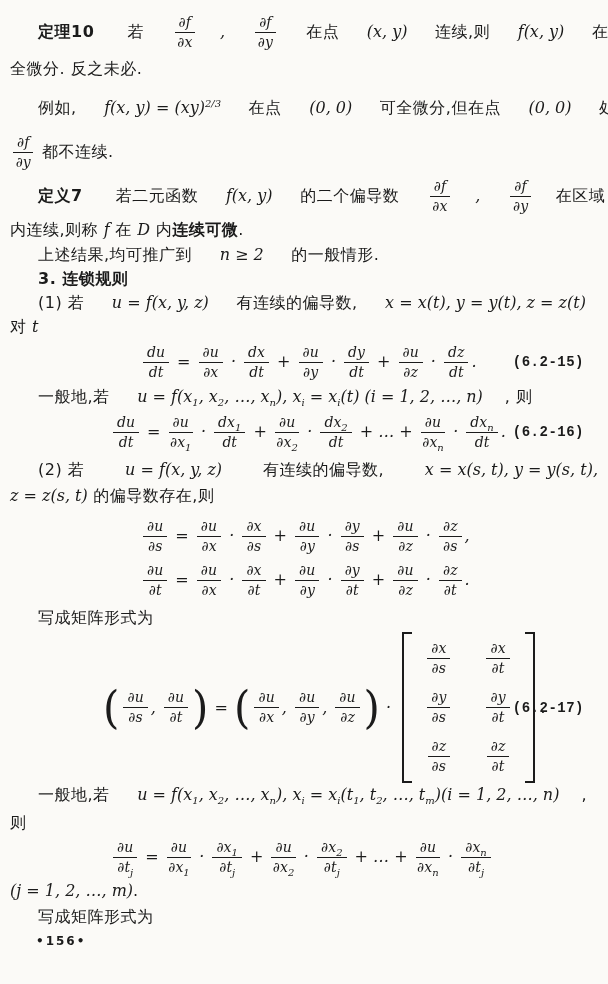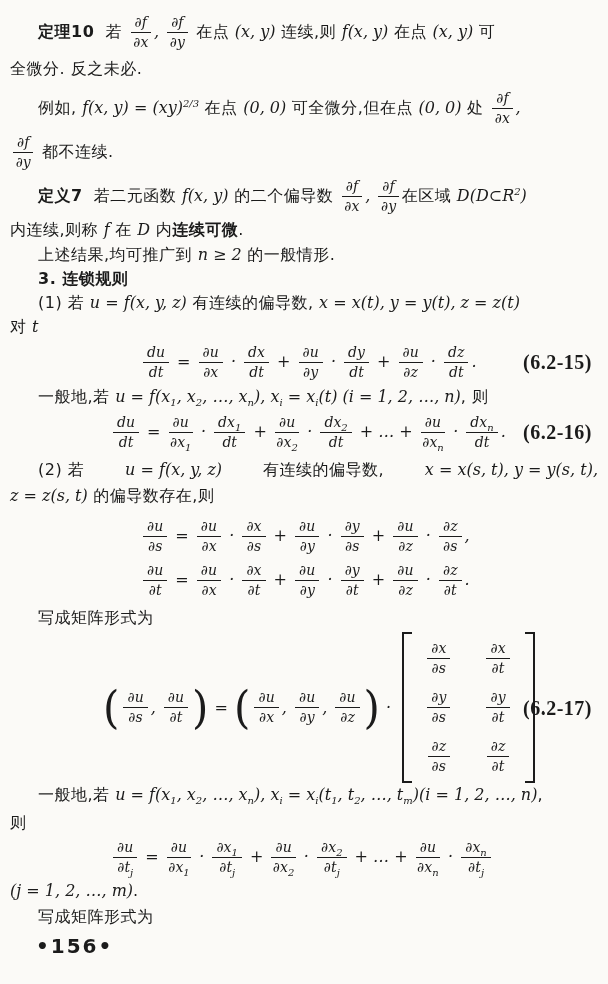--- a/index.html
+++ b/index.html
@@ -8,62 +8,62 @@
     position:relative; width:608px; height:984px; overflow:hidden;
     background:var(--paper); color:var(--ink);
     font-family:"DejaVu Sans", sans-serif;
   }
   #doc{ padding:0 10px; }
   .line{
     position:relative; display:flex; align-items:center;
     min-height:24px; line-height:24px; font-size:16px; white-space:nowrap;
   }
   .line span{ white-space:pre; }
-  .line.indent{ padding-left:28px; }
+  .line.indent{ padding-left:28px;gap:22px; }
   .line.has-frac{ min-height:44px; }
   .line.has-mat{ min-height:140px; }
   .line.eq{ padding-left:130px; }
   .line.eq2{ padding-left:100px; }
   .line.eq3{ padding-left:92px; }
   .cn{ letter-spacing:0.5px; }
   .bold{ font-weight:700; }
   .math{
     font-family:"DejaVu Serif", serif; font-style:italic; font-size:16px;
   }
   sub,sup{ font-size:10px; font-style:italic; line-height:0; }
   sub{ vertical-align:-4px; }
   sup{ vertical-align:6px; }
   .frac{
     display:inline-flex; flex-direction:column; align-items:center;
     vertical-align:middle; margin:0 3px; line-height:17px;
   }
   .frac .num{ padding:0 4px 1px; border-bottom:1.6px solid var(--ink); font-size:14px; }
   .frac .den{ padding-top:1px; font-size:14px; }
   .eqno{
-    position:absolute; right:6px; top:50%; transform:translateY(-50%);
-    font-family:Liberation Serif, serif; font-weight:600; font-size:20px;
+    position:absolute; right:14px; top:50%; transform:translateY(-50%);
+    font-family:Liberation Mono, monospace; font-weight:600; font-size:14px;
     font-style:normal; letter-spacing:0.5px;
   }
   .pgroup{ display:inline-flex; align-items:center; }
   .pinner{ display:inline-flex; align-items:center; }
   .bigp{
     font-family:"DejaVu Serif", serif; font-size:42px; font-weight:300;
     line-height:1; transform:scaleY(1.05); margin:0 1px; font-style:normal;
   }
   .matrix{ display:inline-flex; align-items:stretch; margin:0 6px; }
   .brk{ width:8px; }
   .brk-l{ border-left:2.5px solid var(--ink); border-top:2.5px solid var(--ink); border-bottom:2.5px solid var(--ink); }
   .brk-r{ border-right:2.5px solid var(--ink); border-top:2.5px solid var(--ink); border-bottom:2.5px solid var(--ink); }
   .mgrid{
     display:grid; grid-template-columns:auto auto;
     column-gap:30px; row-gap:12px; padding:8px 12px;
   }
   .pageno{
     position:absolute; left:36px; top:934px;
-    font-size:20px; font-weight:600; letter-spacing:2px;
+    font-size:12px; font-weight:600; letter-spacing:2px;
   }
   
   #doc > .line:nth-child(1){ margin-top:10px; }
   #doc > .line:nth-child(2){ margin-top:3px; }
   #doc > .line:nth-child(3){ margin-top:5px; }
   #doc > .line:nth-child(7){ margin-top:1px; }
   #doc > .line:nth-child(11){ margin-top:1px; }
   #doc > .line:nth-child(12){ margin-top:1px; }
   #doc > .line:nth-child(13){ margin-top:1px; }
   #doc > .line:nth-child(14){ margin-top:4px;justify-content:space-between; }

